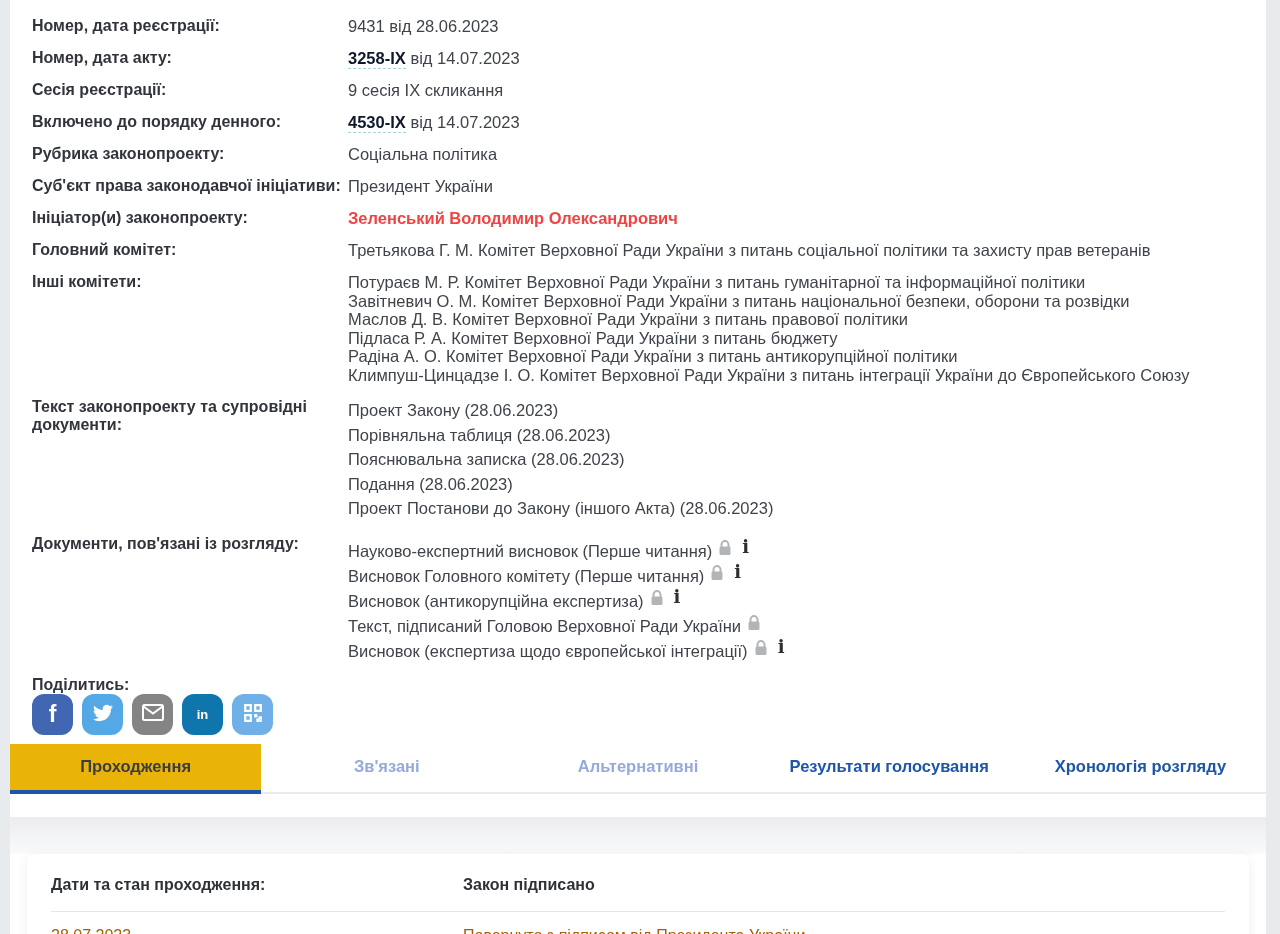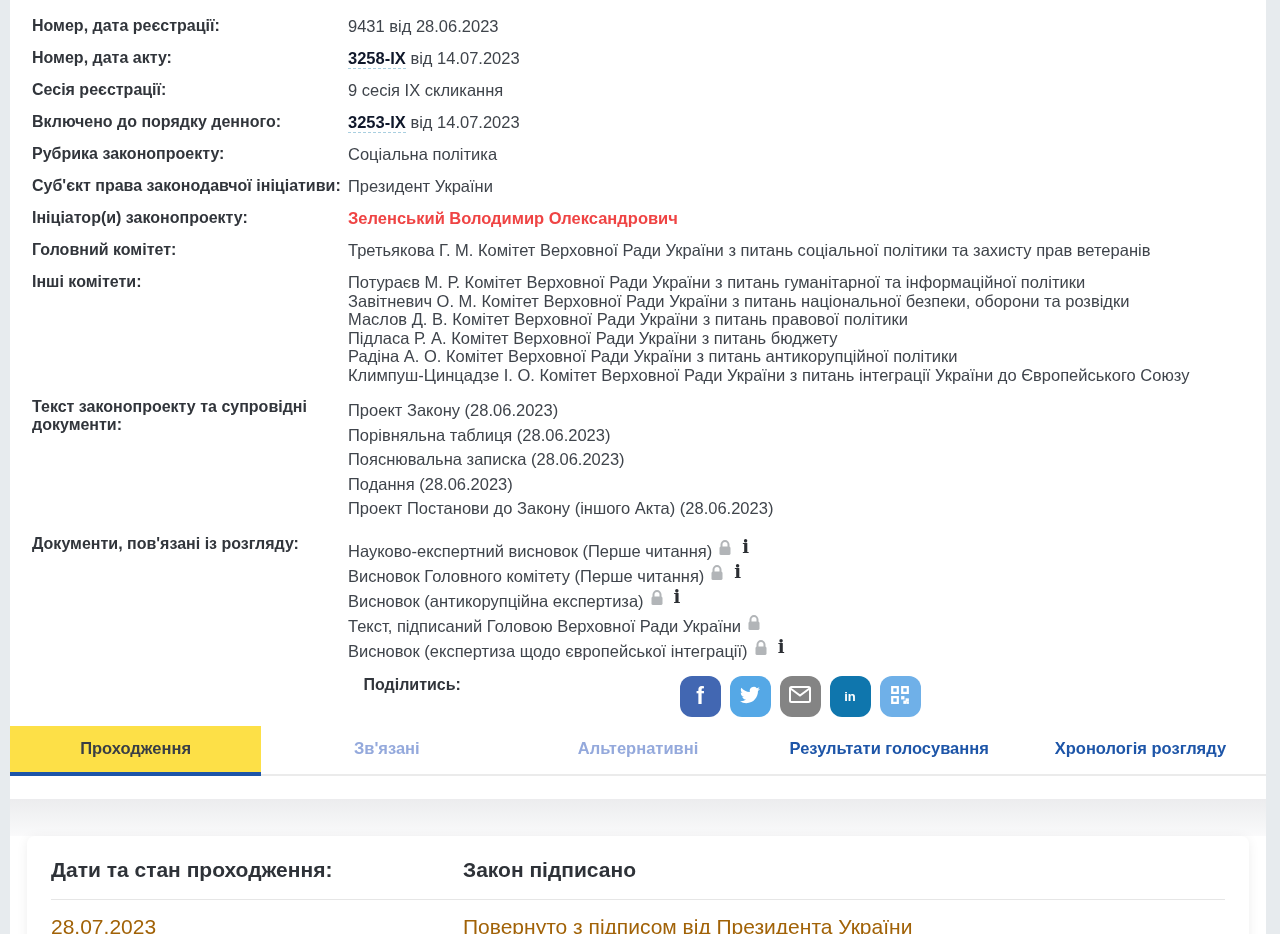--- a/index.html
+++ b/index.html
@@ -11,21 +11,21 @@
   }
   .page {
     background:#fff;
     margin-left:10px;
     margin-right:14px;
     height:934px;
     overflow:hidden;
   }
   
   .details { padding:10px 14px 0 22px; }
-  .row { display:flex; padding:7px 0;justify-content:center; }
+  .row { display:flex; padding:7px 0; }
   .row .label {
     width:316px; flex:none;
     font-weight:bold; font-size:16px; line-height:18px; color:#31353b;
   }
   .row .value {
     flex:1; font-size:16.5px; line-height:18px; color:#3f444b;
   }
   .value.bold { font-weight:bold; color:#ef4444; }
   a.num-link {
     color:#0f172a; font-weight:bold; text-decoration:none;
@@ -35,49 +35,49 @@
   .doc-list .line { line-height:24.5px; }
   .rel-list .line { display:flex; align-items:center; height:25px; }
   .rel-list .line .txt { line-height:24px;margin-top:8px; }
   .lock-icon { display:inline-flex; margin-left:5px; }
   .info-icon {
     display:inline-block; margin-left:9px;
     font-family:"DejaVu Serif", serif; font-weight:bold;
     font-size:18px; line-height:18px; color:#2b2e33; cursor:pointer;
   }
   
-  .share-row { display:flex; padding:9px 0 0; align-items:flex-start; }
+  .share-row { display:flex; padding:9px 0 0; align-items:flex-start;flex-direction:column; }
   .share-icons { display:flex; gap:9px; }
   .share-btn {
     width:41px; height:41px; border-radius:12px;
     display:flex; align-items:center; justify-content:center;
     color:#fff; cursor:pointer; border:none;
   }
   .share-btn .f-glyph { font-size:23px; font-weight:bold; }
   .share-btn .in-glyph { font-size:13px; font-weight:bold; letter-spacing:0; }
   
   .tabs { display:flex; margin-top:9px; border-bottom:2px solid #ebebeb; }
   .tab {
     flex:1; height:50px; display:flex; align-items:center; justify-content:center;
     font-size:16.5px; font-weight:bold; cursor:pointer;
     border-bottom:4px solid transparent; margin-bottom:-2px;
   }
-  .tab.active { background:#fde047; color:#393e45; border-bottom-color:#1d55a8; }
+  .tab.active { background:#eab308; color:#393e45; border-bottom-color:#1d55a8; }
   .tab.muted { color:#94a9dc; }
   .tab.linky { color:#1d55a8; }
   
   .spacer { height:23px; background:#fff; }
   .band { height:37px; background:linear-gradient(180deg,#ececee 0%,#f3f4f5 55%,#fafafb 100%); }
   .card {
     margin:0 17px; background:#fff;
     border-radius:8px 8px 0 0;
     box-shadow:0 2px 12px rgba(0,0,0,0.07);
     padding:22px 24px 40px;
   }
-  .trow { display:flex; font-size:21px; }
+  .trow { display:flex; font-size:16px; }
   .trow .c1 { width:412px; flex:none; }
   .trow.thead { font-weight:bold; color:#2e3238; padding-bottom:17px; border-bottom:1px solid #e6e6e6; }
   .trow.tdata { padding-top:15px; color:#a16207; }
 </style>
 </head>
 <body>
 
 <div class="page">
 
   <div class="details">
@@ -96,21 +96,21 @@
     </div>
 
     <div class="row">
       <div class="label">Сесія реєстрації:</div>
       <div class="value">9 сесія IX скликання</div>
     </div>
 
     <div class="row">
       <div class="label">Включено до порядку денного:</div>
       <div class="value">
-        <a class="num-link" href="#">3253-IX</a>
+        <a class="num-link" href="#">4530-IX</a>
         <span>від 14.07.2023</span>
       </div>
     </div>
 
     <div class="row">
       <div class="label">Рубрика законопроекту:</div>
       <div class="value">Соціальна політика</div>
     </div>
 
     <div class="row">

